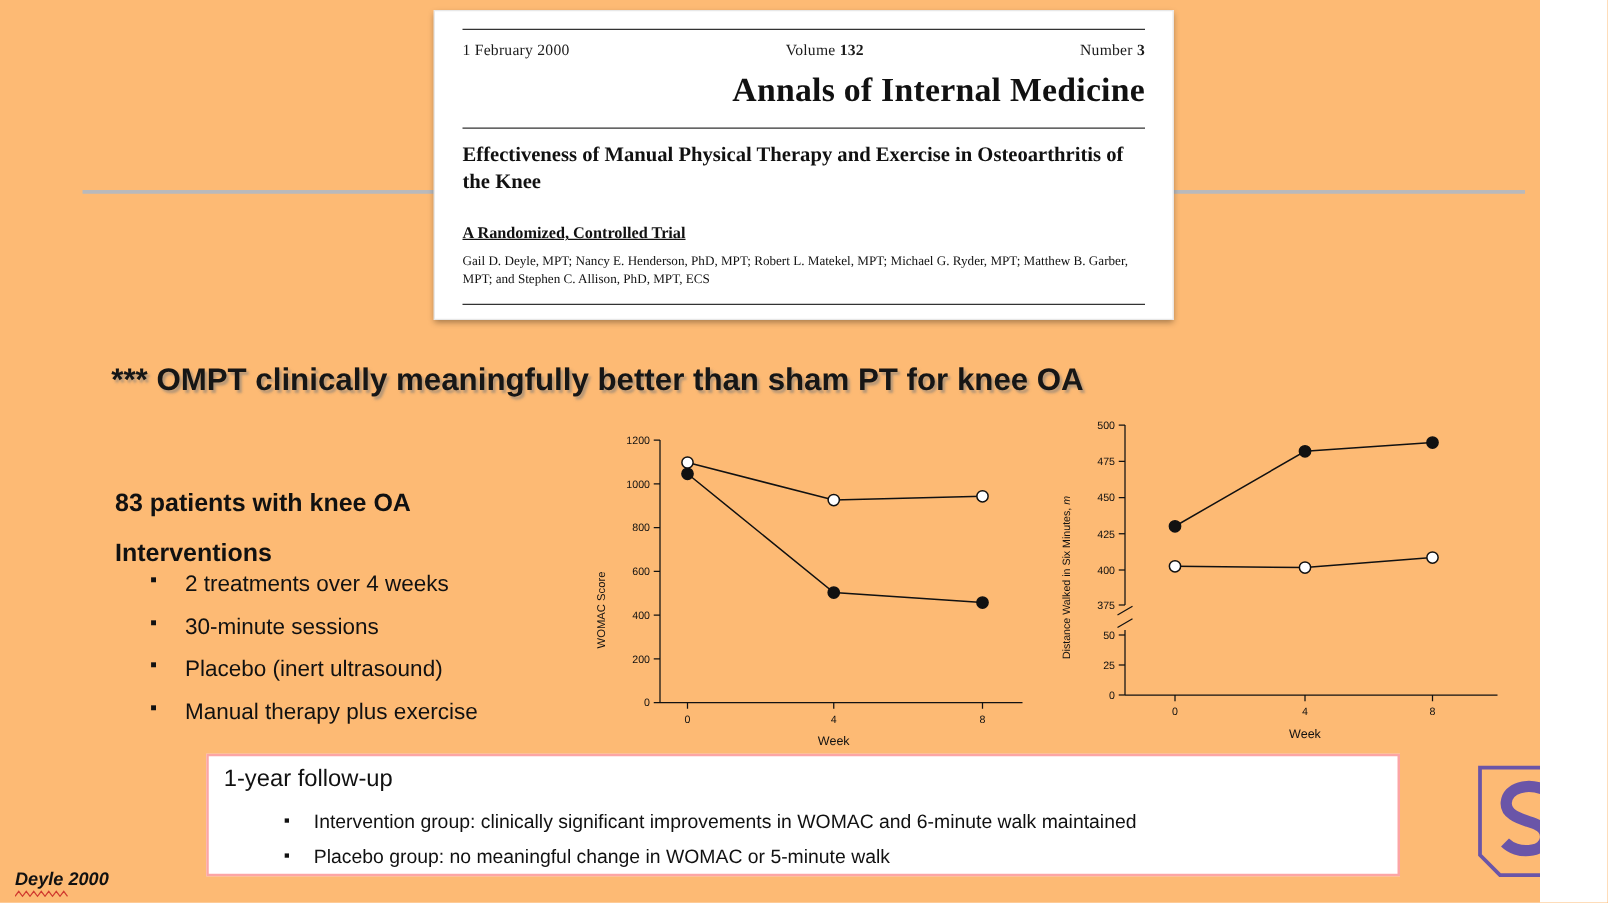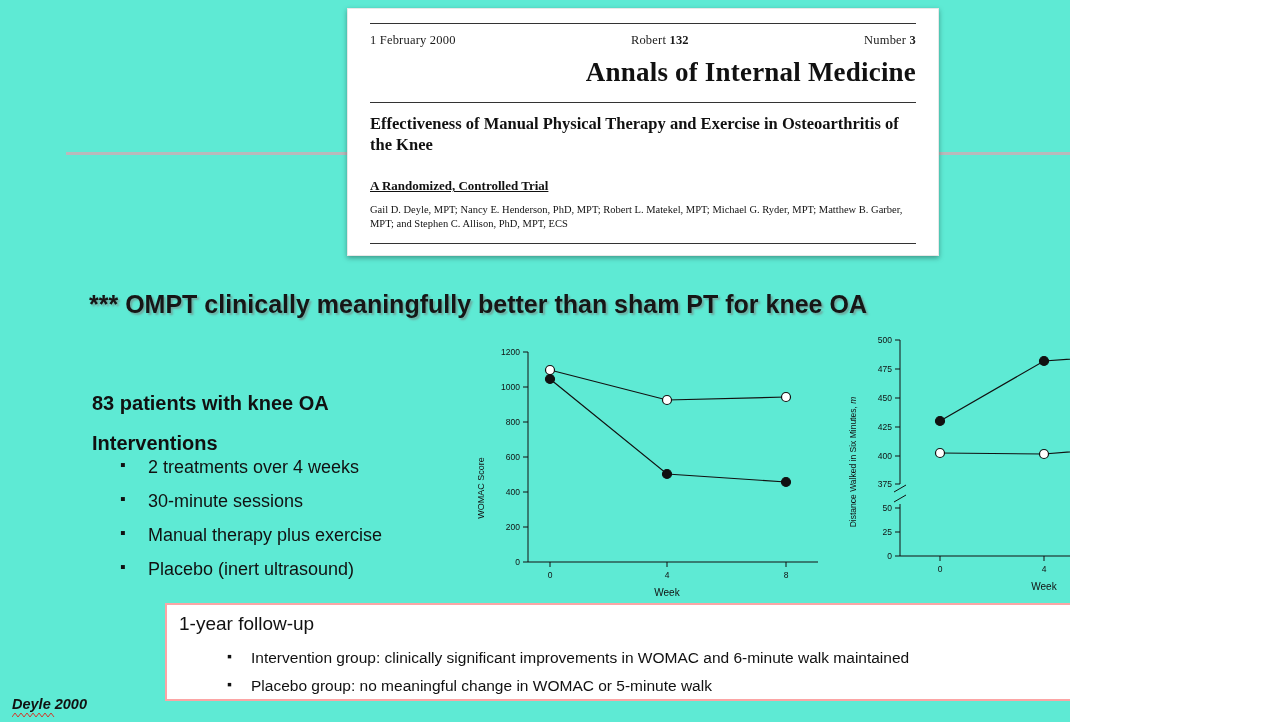--- a/index.html
+++ b/index.html
@@ -9,23 +9,23 @@
   body {
     width: 1286px;
     height: 722px;
     background: #ffffff;
     font-family: "Liberation Sans", sans-serif;
     overflow: hidden;
     position: relative;
   }
   .slide {
     position: relative;
-    width: 1070px;
+    width: 1232px;
     height: 722px;
-    background: #5eead4;
+    background: #fdba74;
     overflow: hidden;
   }
 
   
   .hrule {
     position: absolute;
     left: 66px;
     top: 152px;
     width: 1154px;
     height: 3px;
@@ -250,21 +250,21 @@
 <div class="slide">
 
   <div class="hrule"></div>
 
   <div class="journal-card">
     <div class="journal-inner">
       <div class="jline-top"></div>
       <div class="jmeta">
         <span>1 February 2000</span>
         <span>
-          <span>Robert</span>
+          <span>Volume</span>
           <b>132</b>
         </span>
         <span>
           <span>Number</span>
           <b>3</b>
         </span>
       </div>
       <div class="jtitle">Annals of Internal Medicine</div>
       <div class="jline-mid"></div>
       <div class="art-title">Effectiveness of Manual Physical Therapy and Exercise in Osteoarthritis of the Knee</div>
@@ -274,22 +274,22 @@
     </div>
   </div>
 
   <div class="headline">*** OMPT clinically meaningfully better than sham PT for knee OA</div>
 
   <div class="sub-h1">83 patients with knee OA</div>
   <div class="sub-h2">Interventions</div>
   <ul class="bullets">
     <li>2 treatments over 4 weeks</li>
     <li>30-minute sessions</li>
+    <li>Placebo (inert ultrasound)</li>
     <li>Manual therapy plus exercise</li>
-    <li>Placebo (inert ultrasound)</li>
   </ul>
 
   <div class="chart-left">
     <svg width="360" height="268" viewBox="0 0 360 268">
 
       <text x="14" y="150" font-family="Liberation Sans, sans-serif" font-size="9" fill="#111" transform="rotate(-90 14 150)" text-anchor="middle">WOMAC Score</text>
 
       <line x1="58" y1="14" x2="58" y2="224" stroke="#111" stroke-width="1"></line>
       <line x1="58" y1="224" x2="348" y2="224" stroke="#111" stroke-width="1"></line>
 

